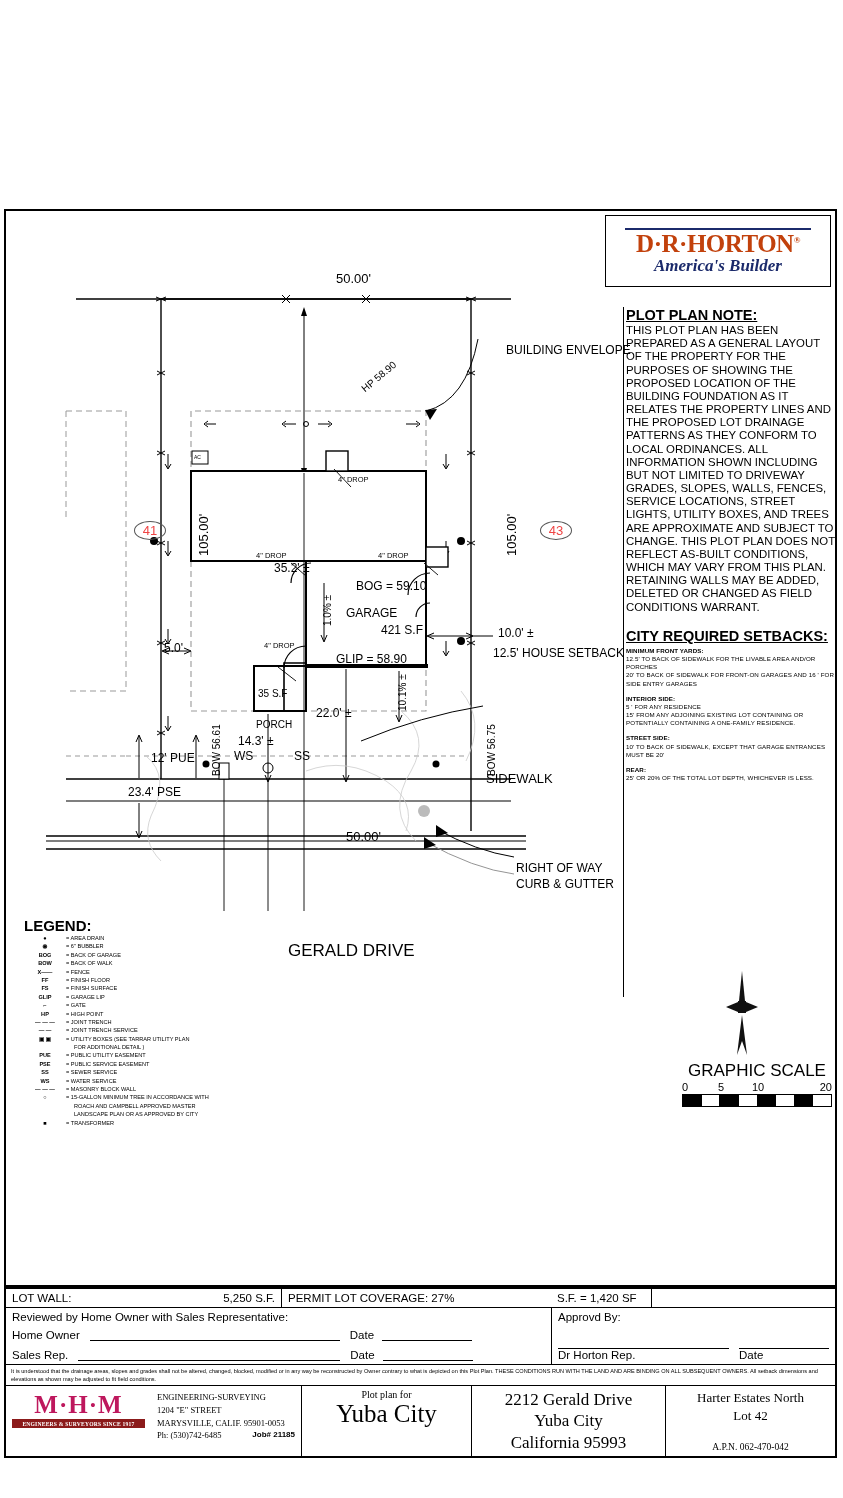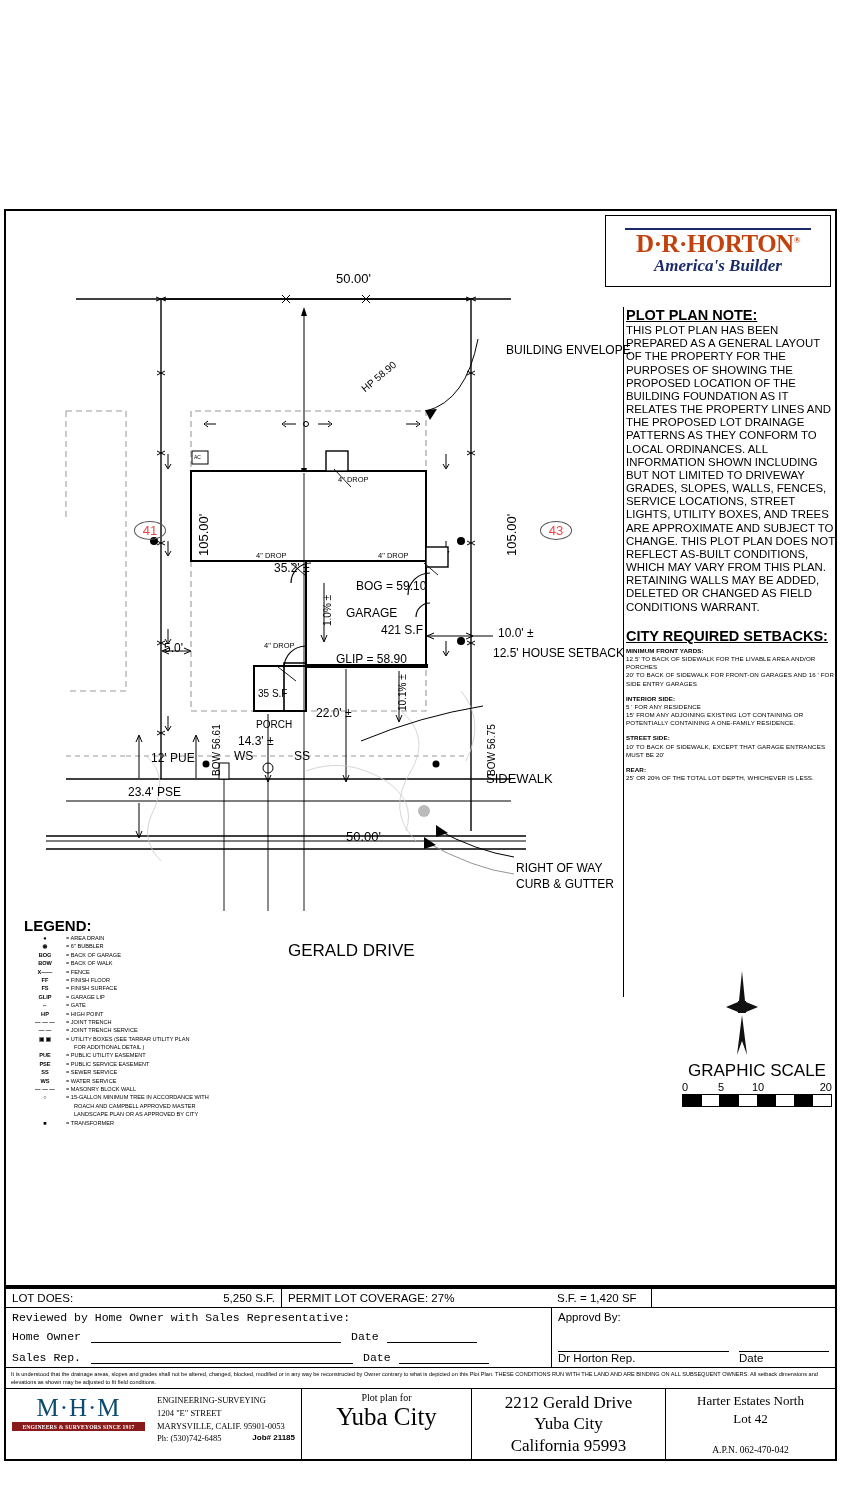--- a/index.html
+++ b/index.html
@@ -55,21 +55,21 @@
   .gsbar i{flex:1;border-right:1px solid #000;}
   .gsbar i:last-child{border-right:none;}
   
   .tb{position:absolute;left:4px;top:1287px;width:833px;
       border:2px solid #000;box-sizing:border-box;background:#fff;}
   .tbr{display:flex;border-bottom:1.4px solid #000;}
   .tbc{padding:3px 6px;box-sizing:border-box;font-size:11.5px;}
   .bl{border-left:1.4px solid #000;}
   .fine{font-size:5.6px;line-height:1.45;padding:2px 5px;}
   .sigline{border-bottom:1px solid #000;display:inline-block;}
-  .mhm{font-family:"Liberation Serif",serif;color:#0c4a6e;font-weight:normal;
+  .mhm{font-family:"Liberation Serif",serif;color:#be185d;font-weight:bold;
        font-size:25px;letter-spacing:1px;line-height:1;}
   .mhmbar{background:#8b1a1a;color:#fff;font-size:5.6px;text-align:center;
           padding:1.5px 2px;margin-top:2px;letter-spacing:.2px;font-weight:bold;
           font-family:"Liberation Serif",serif;}
   .serif{font-family:"Liberation Serif",serif;}
 </style>
 </head>
 <body>
 
 <div class="sheet">
@@ -448,30 +448,30 @@
         <i style="background:#fff;"></i>
       <i style="background:#000;"></i>
         <i style="background:#fff;"></i>
     </div>
   </div>
 </div>
 
 <div class="tb">
   <div class="tbr">
     <div class="tbc" style="width:275px;display:flex;justify-content:space-between;">
-      <span>LOT DOES:</span>
+      <span>LOT WALL:</span>
       <span>5,250 S.F.</span>
     </div>
     <div class="tbc bl" style="width:270px;">PERMIT LOT COVERAGE: 27%</div>
     <div class="tbc" style="width:100px;">S.F. = 1,420 SF</div>
     <div class="tbc bl" style="flex:1;"></div>
   </div>
 
   <div class="tbr" style="border-bottom:1.4px solid #000;">
-    <div class="tbc" style="width:545px;font-family:Liberation Mono, monospace;">
+    <div class="tbc" style="width:545px;">
       <div style="margin-bottom:6px;">Reviewed by Home Owner with Sales Representative:</div>
       <div style="display:flex;align-items:flex-end;margin-bottom:8px;">
         <span>Home Owner</span>
         <span class="sigline" style="width:250px;margin:0 10px;"></span>
         <span>Date</span>
         <span class="sigline" style="width:90px;margin-left:8px;"></span>
       </div>
       <div style="display:flex;align-items:flex-end;">
         <span>Sales Rep.</span>
         <span class="sigline" style="width:262px;margin:0 10px;"></span>

